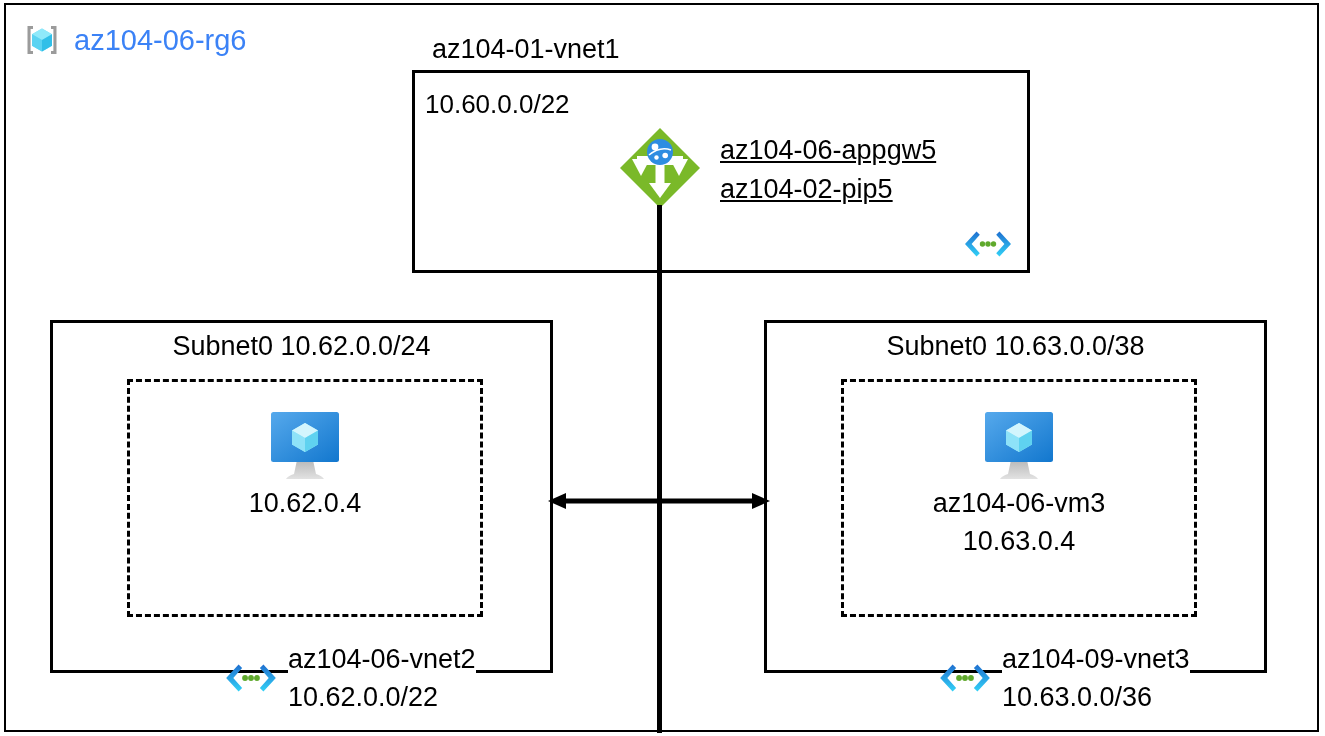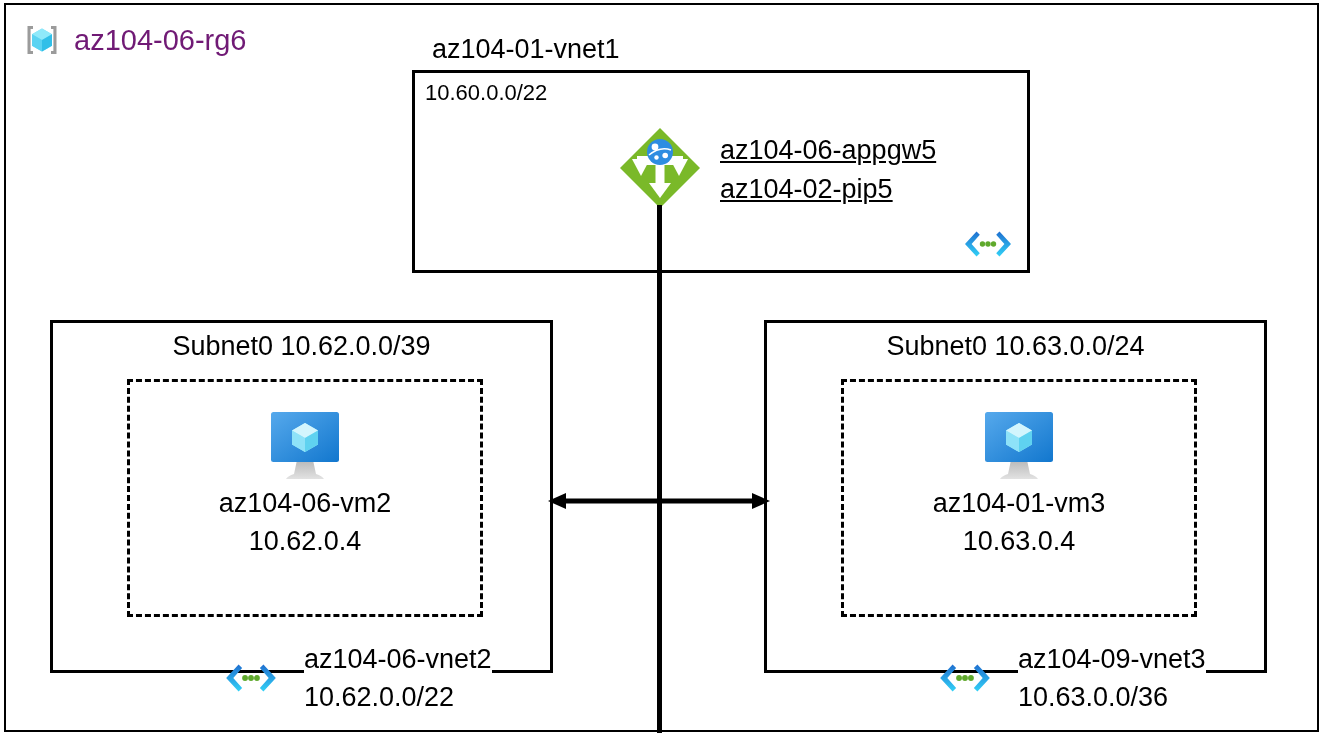--- a/index.html
+++ b/index.html
@@ -37,21 +37,21 @@
     top: 18px;
     display: flex;
     align-items: center;
     height: 44px;
   }
   .rg-title {
     font-size: 29px;
     line-height: 1;
     margin-left: 12px;
     white-space: nowrap;
-    color: #701a75;
+    color: #3b82f6;
   }
 
   
   .box {
     position: absolute;
     border: 3px solid #000000;
     box-sizing: border-box;
     background: transparent;
   }
 
@@ -60,22 +60,22 @@
   .vnet1-caption {
     position: absolute;
     left: 432px;
     top: 34px;
     font-size: 27px;
     white-space: nowrap;
   }
   .vnet1-cidr {
     position: absolute;
     left: 10px;
-    top: 7px;
-    font-size: 22px;
+    top: 16px;
+    font-size: 26px;
     white-space: nowrap;
   }
 
   
   #vnet2-box { left: 50px; top: 320px; width: 503px; height: 353px; }
   #vnet3-box { left: 764px; top: 320px; width: 503px; height: 353px; }
 
   .subnet-title {
     position: absolute;
     top: 8px;
@@ -107,21 +107,20 @@
     font-size: 27px;
     line-height: 1.42;
     white-space: nowrap;
   }
 
   
   .vnet-badge {
     position: absolute;
     display: flex;
     align-items: center;
-    gap: 16px;
   }
   .vnet-badge .txt {
     margin-left: 10px;
     font-size: 27px;
     line-height: 1.42;
     white-space: nowrap;
     text-align: left;
   }
   .vnet-badge .txt div { background: #ffffff; }
 
@@ -236,21 +235,21 @@
     </span>
     <span class="appgw-labels">
       <div>az104-06-appgw5</div>
       <div>az104-02-pip5</div>
     </span>
   </div>
 
   <div class="vline"></div>
 
   <div id="vnet2-box" class="box">
-    <div class="subnet-title">Subnet0 10.62.0.0/39</div>
+    <div class="subnet-title">Subnet0 10.62.0.0/24</div>
 
     <div class="subnet-dashed">
       <div class="vm-wrap">
         <span>
           <svg class="icon-inline" style="margin:0 auto;" width="86" height="78" viewBox="0 0 86 78">
             <defs>
               <linearGradient id="vmScreen2" x1="0" y1="0" x2="1" y2="1">
                 <stop offset="0%" stop-color="#56A9EC"></stop>
                 <stop offset="100%" stop-color="#1277CE"></stop>
               </linearGradient>
@@ -263,21 +262,20 @@
             <path d="M35 54 L51 54 L54 68 Q60 70 62 73 L24 73 Q26 70 32 68 Z" fill="url(#vmStand2)"></path>
 
             <rect x="9" y="6" width="68" height="50" rx="2.5" fill="url(#vmScreen2)"></rect>
 
             <path d="M43 17 L56 24.5 L56 38.5 L43 46 L30 38.5 L30 24.5 Z" fill="#9FE8FA"></path>
             <path d="M43 17 L56 24.5 L43 32 L30 24.5 Z" fill="#D3F5FD"></path>
             <path d="M43 32 L56 24.5 L56 38.5 L43 46 Z" fill="#5FD2F0"></path>
             <path d="M43 32 L43 46 L30 38.5 L30 24.5 Z" fill="#8EE2F8"></path>
           </svg>
         </span>
-        <div class="vm-label">az104-06-vm2</div>
         <div class="vm-label">10.62.0.4</div>
       </div>
     </div>
   </div>
 
   <div class="vnet-badge" style="left:224px; top:640px;">
     <span>
       <svg class="icon-inline" width="54" height="40" viewBox="0 0 50 32">
         <defs>
           <linearGradient id="chevGrad2" x1="0" y1="0" x2="0" y2="1">
@@ -292,21 +290,21 @@
         <circle cx="30.5" cy="16" r="2.7" fill="#5FA92C"></circle>
       </svg>
     </span>
     <span class="txt">
       <div>az104-06-vnet2</div>
       <div>10.62.0.0/22</div>
     </span>
   </div>
 
   <div id="vnet3-box" class="box">
-    <div class="subnet-title">Subnet0 10.63.0.0/24</div>
+    <div class="subnet-title">Subnet0 10.63.0.0/38</div>
 
     <div class="subnet-dashed">
       <div class="vm-wrap">
         <span>
           <svg class="icon-inline" style="margin:0 auto;" width="86" height="78" viewBox="0 0 86 78">
             <defs>
               <linearGradient id="vmScreen3" x1="0" y1="0" x2="1" y2="1">
                 <stop offset="0%" stop-color="#56A9EC"></stop>
                 <stop offset="100%" stop-color="#1277CE"></stop>
               </linearGradient>
@@ -316,21 +314,21 @@
               </linearGradient>
             </defs>
             <path d="M35 54 L51 54 L54 68 Q60 70 62 73 L24 73 Q26 70 32 68 Z" fill="url(#vmStand3)"></path>
             <rect x="9" y="6" width="68" height="50" rx="2.5" fill="url(#vmScreen3)"></rect>
             <path d="M43 17 L56 24.5 L56 38.5 L43 46 L30 38.5 L30 24.5 Z" fill="#9FE8FA"></path>
             <path d="M43 17 L56 24.5 L43 32 L30 24.5 Z" fill="#D3F5FD"></path>
             <path d="M43 32 L56 24.5 L56 38.5 L43 46 Z" fill="#5FD2F0"></path>
             <path d="M43 32 L43 46 L30 38.5 L30 24.5 Z" fill="#8EE2F8"></path>
           </svg>
         </span>
-        <div class="vm-label">az104-01-vm3</div>
+        <div class="vm-label">az104-06-vm3</div>
         <div class="vm-label">10.63.0.4</div>
       </div>
     </div>
   </div>
 
   <div class="vnet-badge" style="left:938px; top:640px;">
     <span>
       <svg class="icon-inline" width="54" height="40" viewBox="0 0 50 32">
         <defs>
           <linearGradient id="chevGrad3" x1="0" y1="0" x2="0" y2="1">

